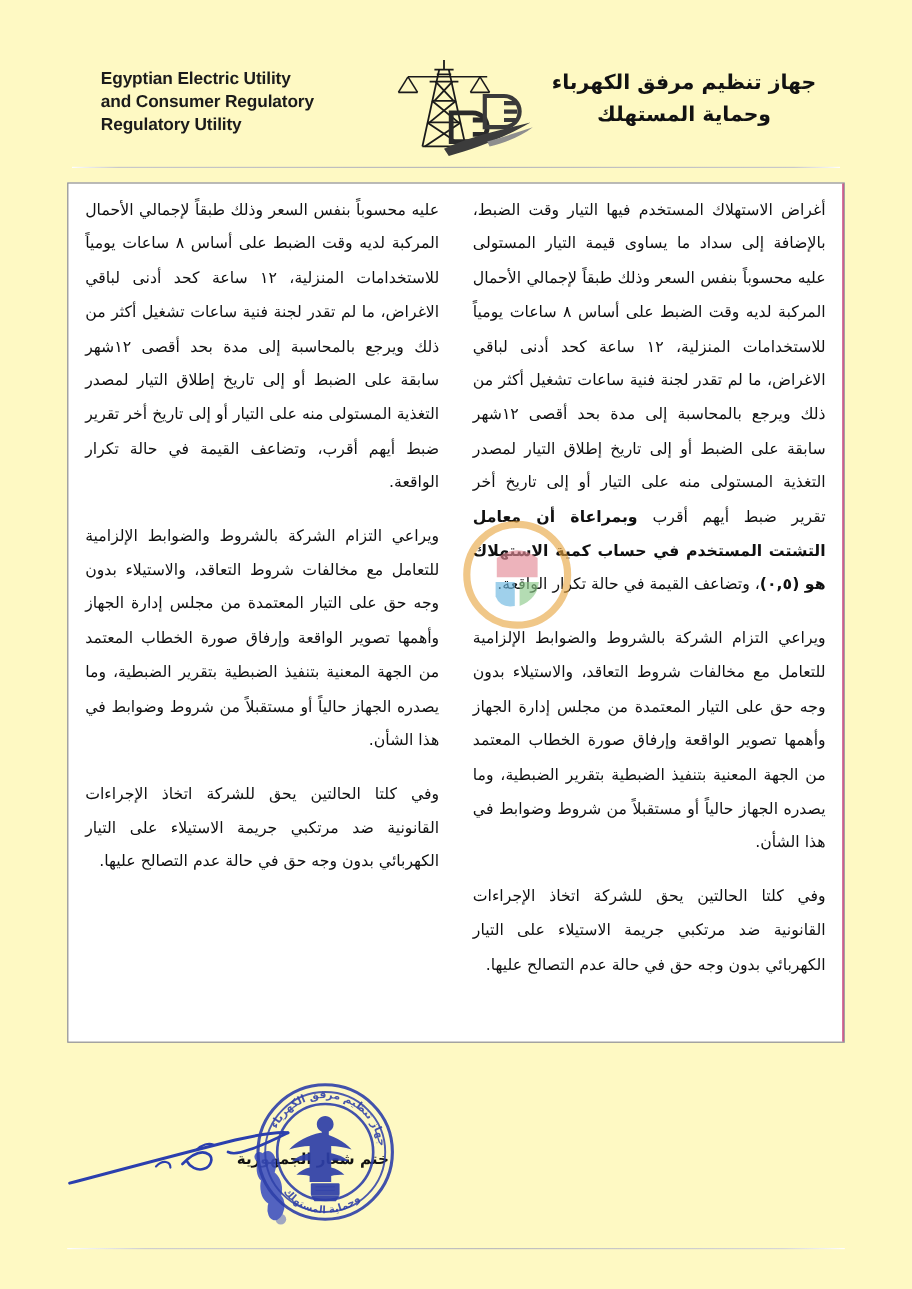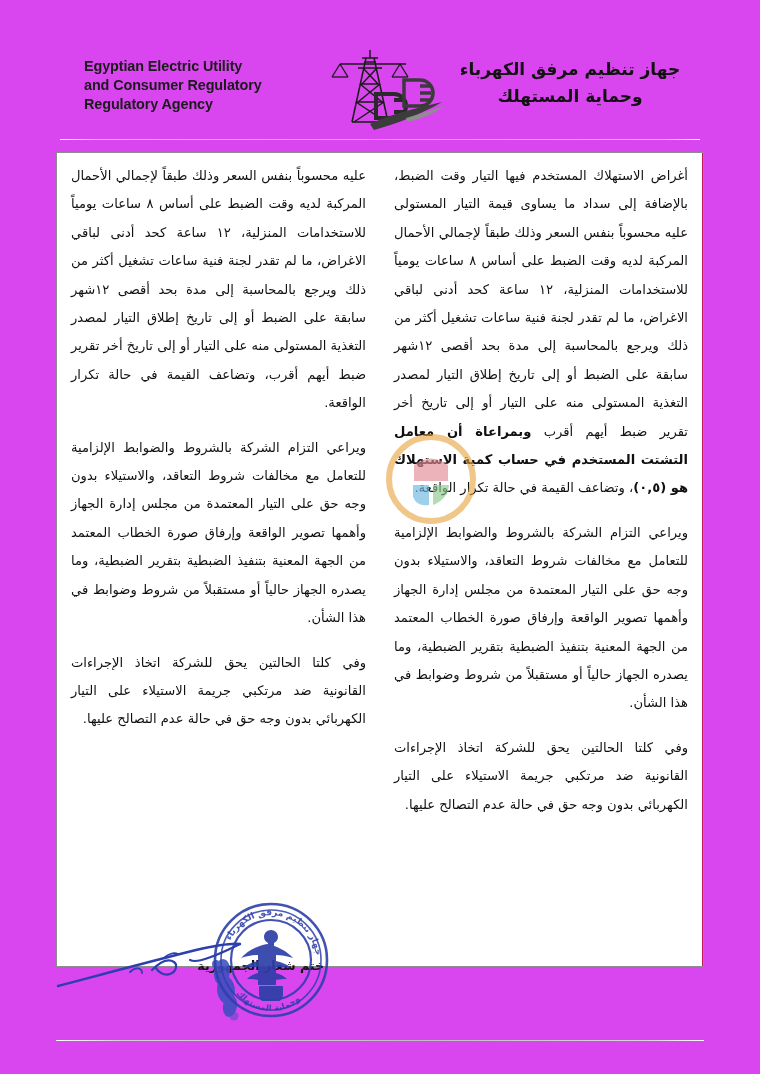--- a/index.html
+++ b/index.html
@@ -11,21 +11,21 @@
     width: 760px;
     height: 1074px;
     position: relative;
     font-family: "Liberation Serif", "DejaVu Serif", serif;
     overflow: hidden;
   }
 
   .page {
     position: absolute;
     inset: 0;
-    background: #d946ef;
+    background: #fef9c3;
   }
 
   
   .letterhead {
     position: absolute;
     left: 0;
     top: 0;
     width: 760px;
     height: 140px;
   }
@@ -76,21 +76,21 @@
     height: 1px;
     background: linear-gradient(to right, #ffffff 0%, #c9c9c9 6%, #b9b9b9 50%, #c9c9c9 94%, #ffffff 100%);
   }
 
   
   .doc-table {
     position: absolute;
     left: 56px;
     top: 152px;
     width: 648px;
-    height: 815px;
+    height: 717px;
     border: 1px solid #8d8d8d;
     box-sizing: border-box;
     display: flex;
     flex-direction: row;
     background: #fff;
   }
   .col {
     box-sizing: border-box;
     padding: 9px 14px 8px 14px;
     direction: rtl;
@@ -175,21 +175,21 @@
 </head>
 <body>
 
 <div class="page">
 
   <div class="letterhead">
 
     <div class="lh-en">
       <div>Egyptian Electric Utility</div>
       <div>and Consumer Regulatory</div>
-      <div>Regulatory Agency</div>
+      <div>Regulatory Utility</div>
     </div>
 
     <div class="lh-logo">
       <svg width="128" height="92" viewBox="0 0 128 92" xmlns="http://www.w3.org/2000/svg">
 
         <g stroke="#1a1a1a" stroke-width="1.3" fill="none">
           <line x1="22" y1="20" x2="88" y2="20"></line>
           <line x1="22" y1="20" x2="14" y2="33"></line>
           <line x1="22" y1="20" x2="30" y2="33"></line>
           <line x1="14" y1="33" x2="30" y2="33"></line>

